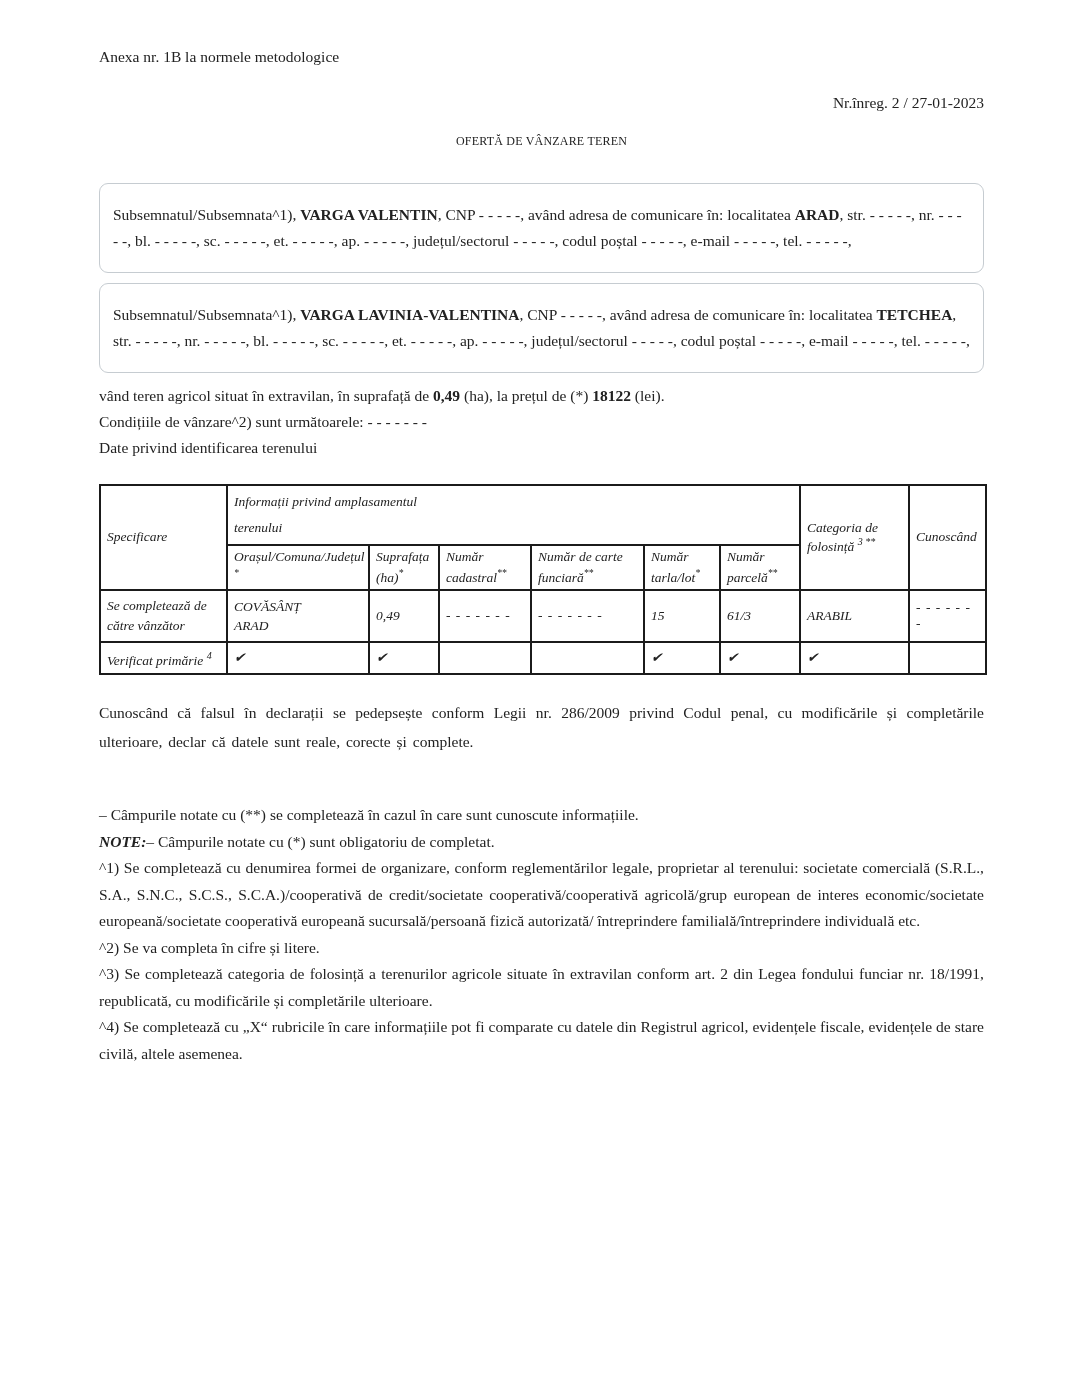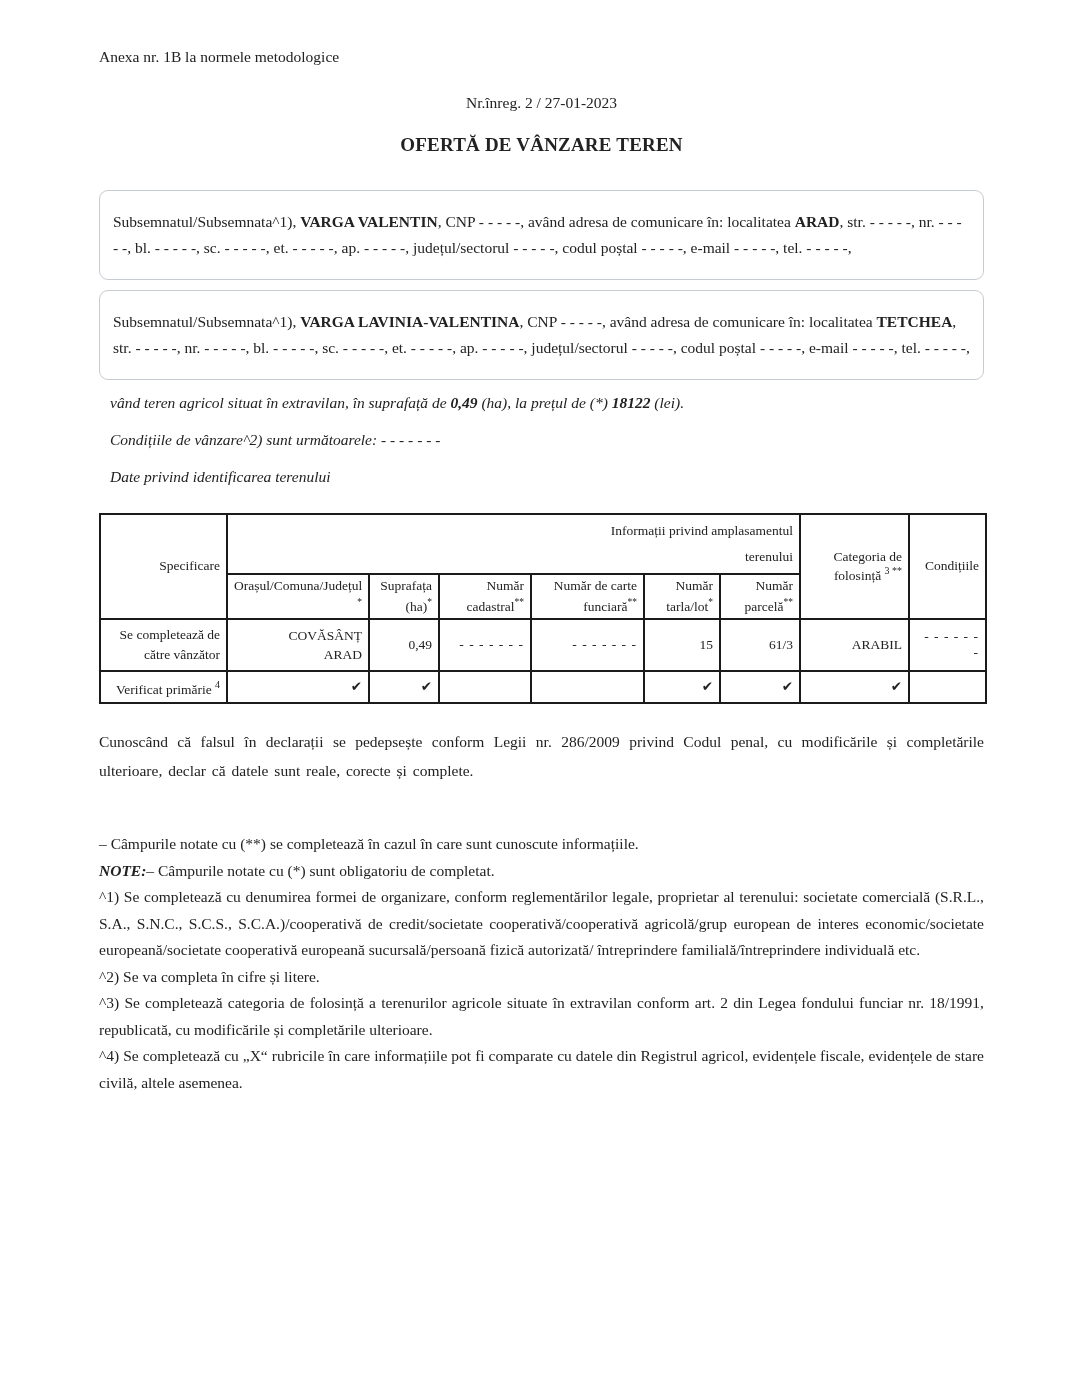--- a/index.html
+++ b/index.html
@@ -8,46 +8,47 @@
     width:1079px;height:1400px;
     box-sizing:border-box;
     padding:48px 95px 40px 99px;
     background:#ffffff;
     font-family:"Liberation Serif","DejaVu Serif",serif;
     color:#222222;
     font-size:15.5px;
     overflow:hidden;
   }
   .anexa-note{margin:0 0 28px 0;}
-  .reg-number{text-align:center;margin:16px 0 22px 0;}
-  .doc-title{text-align:center;font-weight:bold;font-size:19px;margin:0 0 34px 0;letter-spacing:.2px;}
+  .reg-number{text-align:right;margin:16px 0 22px 0;}
+  .doc-title{text-align:center;font-weight:normal;font-size:12px;margin:0 0 34px 0;letter-spacing:.2px;}
   .party-box{
     border:1.5px solid #c6ccd1;
     border-radius:9px;
     padding:18px 13px;
     line-height:26px;
     margin-bottom:10px;
   }
   .b{font-weight:bold;}
-  .para{line-height:26px;margin:11px;font-style:italic;}
+  .para{line-height:26px;margin:0;}
   .intro{margin-top:8px;}
   table.land{
     border-collapse:collapse;
     margin-top:23px;
     table-layout:fixed;
     width:886px;
   }
   table.land td,table.land th{
     border:2px solid #1b1b1b;
-    text-align:right;
+    text-align:left;
     vertical-align:middle;
     padding:3px 6px;
     font-size:13.5px;
     font-weight:normal;
     box-sizing:border-box;
+    font-style:italic;
   }
   th.group-h{font-weight:bold;line-height:26px;padding:4px 6px;}
   th.spec-h,th.cat-h,th.obs-h{font-weight:bold;}
   .sub-h{line-height:16px;height:40px;}
   .sub-h sup{font-size:9.5px;}
   .cat-h sup{font-size:10px;}
   td.row-label{text-align:justify;padding:6px 9px;font-size:13.5px;line-height:20px;}
   td.val{font-weight:bold;line-height:19px;height:52px;}
   td.dashes{font-weight:normal;font-size:12.5px;letter-spacing:1px;}
   td.chk{height:30px;font-weight:bold;font-size:14px;}
@@ -99,21 +100,21 @@
         <tr>
       <th class="spec-h" rowspan="2">Specificare</th>
       <th class="group-h" colspan="6">
         <div>Informații privind amplasamentul</div>
         <div>terenului</div>
       </th>
       <th class="cat-h" rowspan="2">
         <div><span>Categoria de</span></div>
         <div><span>folosință</span> <sup>3 **</sup></div>
       </th>
-      <th class="obs-h" rowspan="2">Condițiile</th>
+      <th class="obs-h" rowspan="2">Cunoscând</th>
     </tr>
     <tr>
       <th class="sub-h">
         <div><span>Orașul/Comuna/Județul</span></div>
         <div><span></span><sup>*</sup></div>
       </th>
       <th class="sub-h">
         <div><span>Suprafața</span></div>
         <div><span>(ha)</span><sup>*</sup></div>
       </th>

